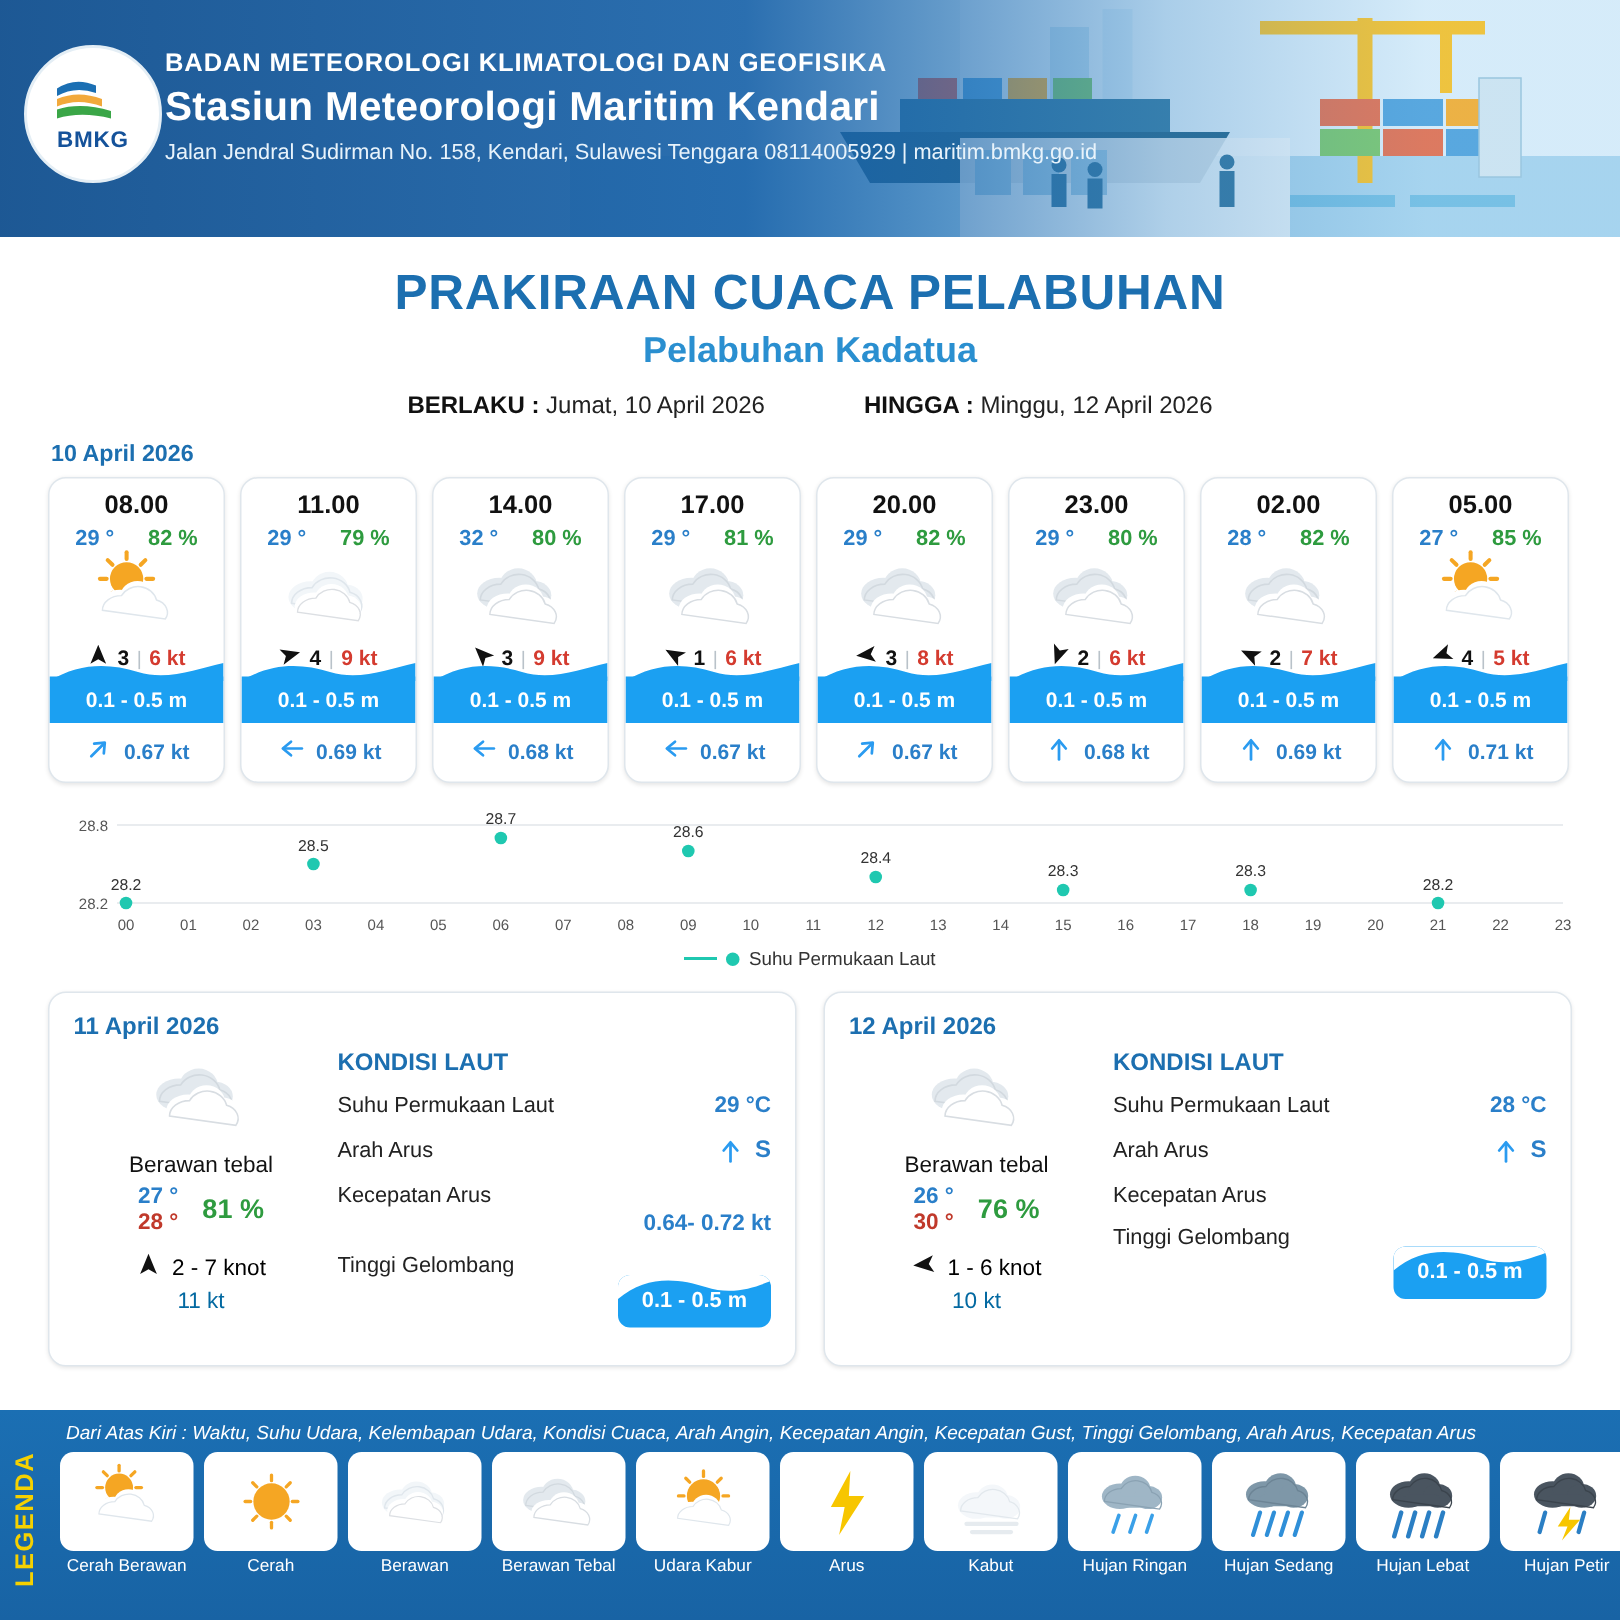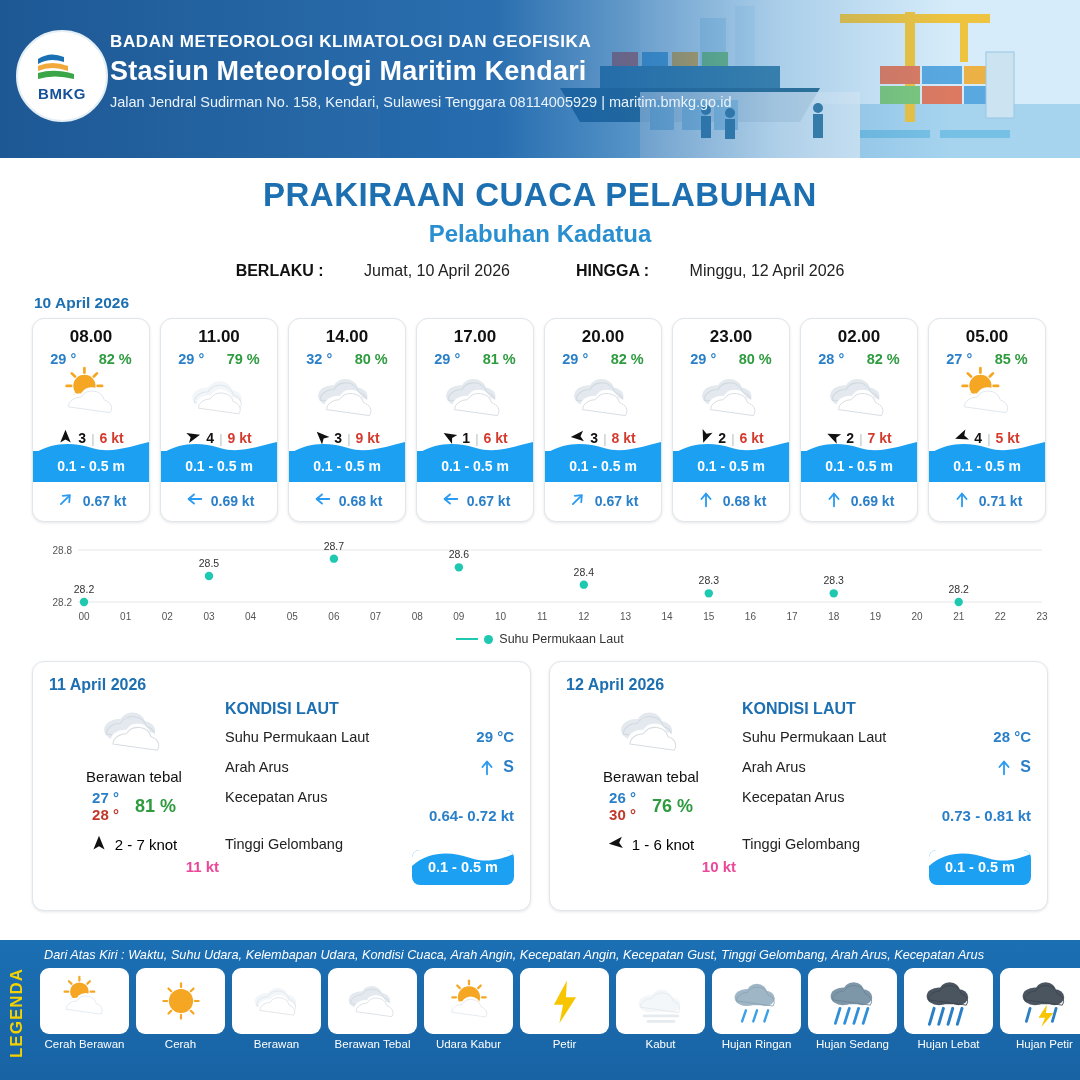--- a/index.html
+++ b/index.html
@@ -39,21 +39,21 @@
   .title-wrap { text-align:center; margin-top:18px; }
   .title-main {
     font-size:33px; font-weight:bold; color:#1c6fb0; letter-spacing:0.5px;
   }
   .title-sub { font-size:24px; font-weight:bold; color:#2a8fd0; margin-top:6px; }
   .valid-row {
     margin-top:14px; display:flex; justify-content:center; gap:66px;
     font-size:16px; color:#1f1f1f;
   }
   .valid-row b { color:#111; }
-  .valid-val { color:#222;margin-left:36px; }
+  .valid-val { color:#222; }
 
   
   .date-label {
     margin:14px 0 6px 34px; font-size:15.5px; font-weight:bold; color:#1c6fb0;
   }
 
   
   .cards {
     display:flex; gap:10px; padding:0 32px;
   }
@@ -103,21 +103,21 @@
   .dp-body { display:flex; margin-top:6px; }
   .dp-left { width:170px; text-align:center; }
   .dp-icon { height:62px; display:flex; align-items:center; justify-content:center; }
   .dp-cond { font-size:15px; color:#111; margin-top:6px; }
   .dp-tt { display:flex; justify-content:center; align-items:center; gap:16px; margin-top:4px; }
   .dp-temps { text-align:left; }
   .dp-t1 { font-size:15px; font-weight:bold; color:#2a7fc9; }
   .dp-t2 { font-size:15px; font-weight:bold; color:#c0392b; }
   .dp-hum { font-size:18px; font-weight:bold; color:#2e9b3f; }
   .dp-wind { display:flex; align-items:center; justify-content:center; gap:8px; margin-top:12px; font-size:15px; }
-  .dp-gust { font-size:15px; font-weight:bold; color:#ec4899; margin-top:4px;text-align:right; }
+  .dp-gust { font-size:15px; font-weight:normal; color:#0369a1; margin-top:4px; }
   .dp-right { flex:1; padding-left:6px; }
   .dp-sect { font-size:16px; font-weight:bold; color:#1c6fb0; margin-bottom:10px; }
   .dp-line { display:flex; justify-content:space-between; align-items:center; font-size:14.5px; color:#222; margin-bottom:12px; }
   .dp-val { color:#2a7fc9; font-weight:bold; font-size:15px; }
   .dp-arrow-val { display:flex; align-items:center; gap:6px; color:#2a7fc9; font-weight:bold; font-size:16px; }
   .dp-wavebox {
     background:#1ba0f2; color:#fff; font-weight:bold; font-size:14.5px;
     border-radius:8px; padding:9px 16px 10px; position:relative; overflow:hidden;
     display:inline-block;
   }
@@ -815,21 +815,20 @@
     <g fill="none" stroke="#2a9bf0" stroke-width="2" stroke-linecap="round" stroke-linejoin="round">
       <line x1="11" y1="3" x2="11" y2="16"></line>
       <polyline points="6,11 11,17 16,11"></polyline>
     </g>
               </svg>
               <span>S</span>
             </span>
           </div>
           <div class="dp-line" style="display:block;text-align:right">
         <div style="text-align:left;margin-bottom:2px">Kecepatan Arus</div>
-        <div class="dp-val">0.73 - 0.81 kt</div>
           </div>
           <div>
         <div class="dp-line" style="margin-bottom:2px">
           <span>Tinggi Gelombang</span>
               <span></span>
             </div>
         <div class="dp-waverow">
           <span class="dp-wavebox">
             <svg class="dp-waveline" viewBox="0 0 140 16" preserveAspectRatio="none">
               <path d="M0 16 C25 0 55 2 80 8 C105 14 125 8 140 4 L140 0 L0 0 Z" fill="#ffffff"></path>
@@ -950,21 +949,21 @@
           </svg>
         </div>
     <div class="legend-cap">Udara Kabur</div>
       </div>
       <div class="legend-item">
         <div class="legend-box">
           <svg width="52" height="52" viewBox="0 0 52 52">
             <path d="M27.9 5.6 L14.9 29.7 L24.1 29.7 L20.4 48.3 L37.1 22.3 L26.9 22.3 Z" fill="#F7C600"></path>
           </svg>
         </div>
-    <div class="legend-cap">Petir</div>
+    <div class="legend-cap">Arus</div>
       </div>
       <div class="legend-item">
         <div class="legend-box">
           <svg width="52" height="52" viewBox="0 0 52 52">
             <g transform="translate(1.9,9.3) scale(0.8821428571428571)">
       <ellipse cx="16" cy="22" rx="14" ry="10" fill="#f4f7fa"></ellipse>
       <ellipse cx="28" cy="17" rx="12" ry="11" fill="#f4f7fa"></ellipse>
       <ellipse cx="38" cy="23" rx="11" ry="9" fill="#f4f7fa"></ellipse>
       <rect x="12" y="22" width="28" height="9" rx="4.5" fill="#f4f7fa"></rect>
       <path d="M4 26 a13 10 0 0 1 13 -10 a13 12 0 0 1 24 3 a11 9 0 0 1 6 13 z" fill="none" stroke="#e2e8ed" stroke-width="1"></path>

